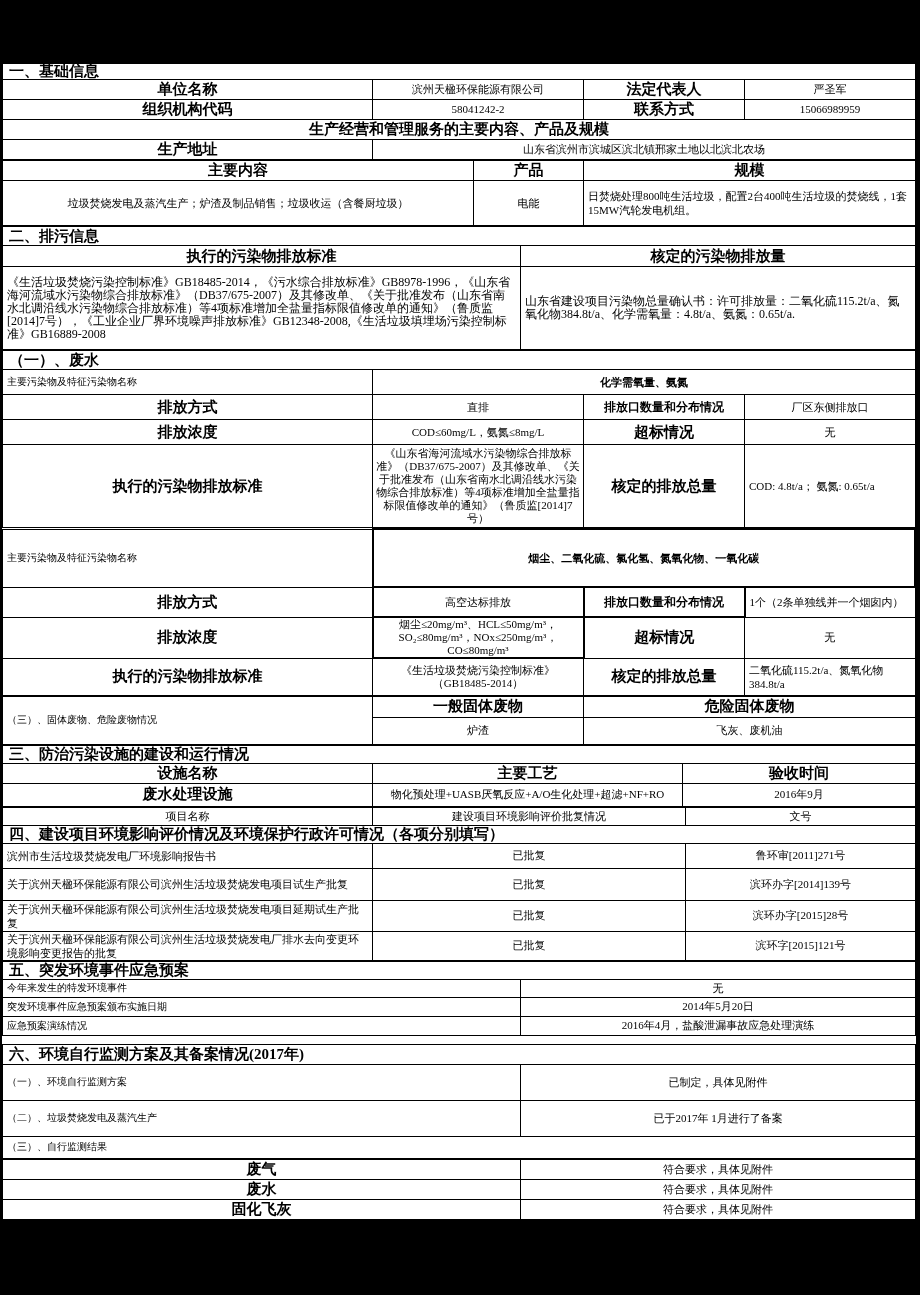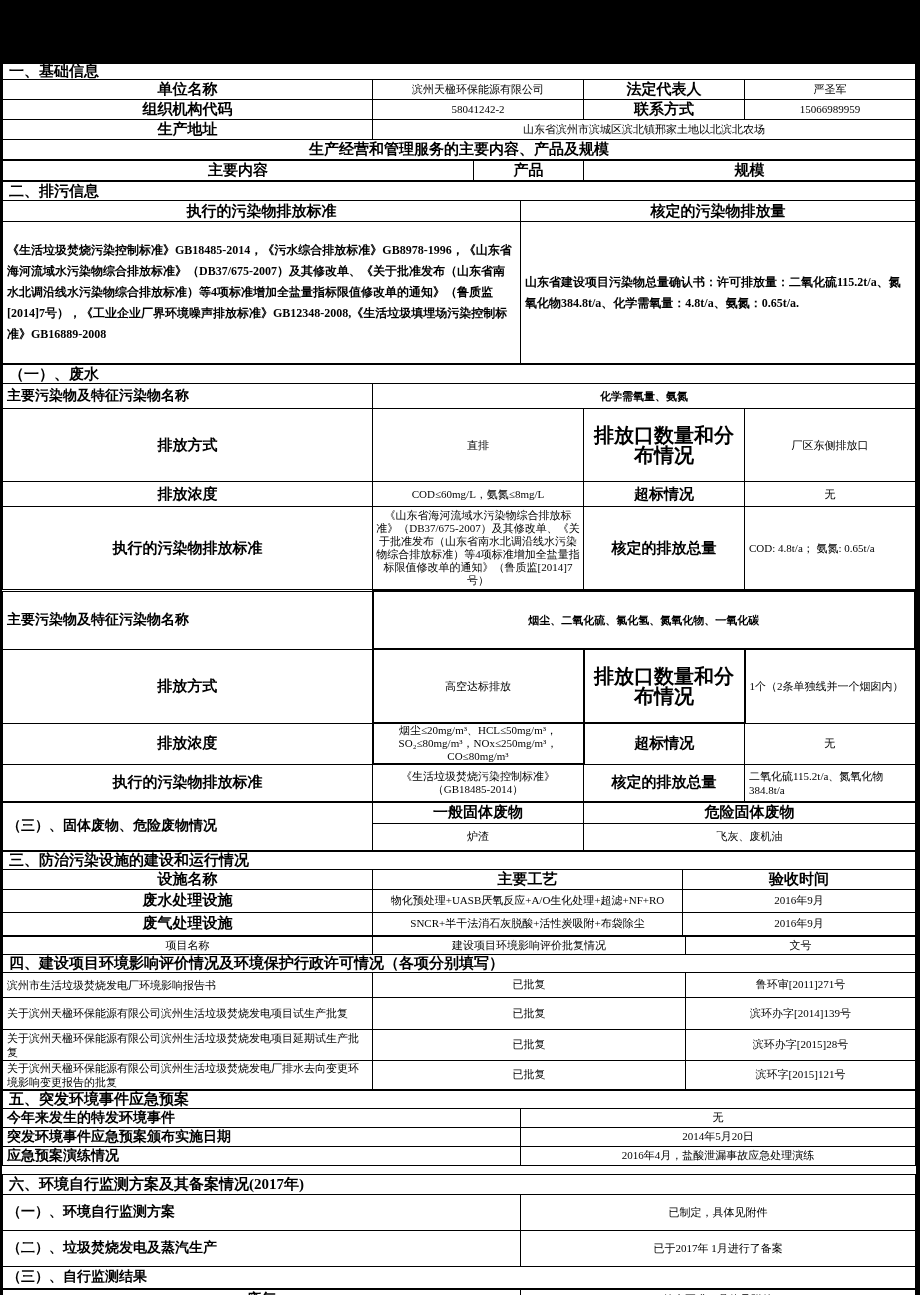--- a/index.html
+++ b/index.html
@@ -11,28 +11,28 @@
     color:#000;
   }
   .paper{
     position:absolute;left:2px;top:63px;width:914px;
     background:#fff;
   }
   table{border-collapse:collapse;table-layout:fixed;width:914px;background:#fff;}
   td{border:1px solid #000;overflow:hidden;padding:0 3px;vertical-align:middle;}
   .sec{font-weight:bold;font-size:15px;text-align:left;padding-left:6px;line-height:15px;}
   .lbl{font-weight:bold;font-size:15px;text-align:center;}
-  .lbl16{font-weight:bold;font-size:20px;text-align:center;line-height:20px;padding:16px 2px;}
-  .lbl-left{font-weight:bold;font-size:14px;text-align:left;padding-left:4px;}
+  .lbl16{font-weight:bold;font-size:12px;text-align:center;line-height:20px;padding:0 2px;}
+  .lbl-left{font-weight:normal;font-size:10px;text-align:left;padding-left:4px;}
   .hdr{font-weight:bold;font-size:15px;text-align:center;}
   .shdr{font-size:11px;text-align:center;}
   .val{font-size:11px;text-align:center;line-height:13px;}
   .valb{font-size:11px;font-weight:bold;text-align:center;line-height:13px;}
   .vall{font-size:11px;text-align:left;line-height:14px;padding:0 4px;}
-  .val12l{font-size:12px;text-align:left;line-height:21px;padding:18px 4px;font-weight:bold;}
+  .val12l{font-size:12px;text-align:left;line-height:13px;padding:5px 4px;}
   .b2{border-width:2px;}
   .gap{height:8px;background:#fff;}
 </style>
 </head>
 <body>
 
 <div class="paper">
 
   <table>
     <colgroup>
@@ -51,40 +51,45 @@
       <td class="lbl">法定代表人</td>
       <td class="val">严圣军</td>
     </tr>
     <tr style="height:19px">
       <td class="lbl">组织机构代码</td>
       <td class="val">58041242-2</td>
       <td class="lbl">联系方式</td>
       <td class="val">15066989959</td>
     </tr>
     <tr style="height:19px">
+          <td colspan="4" class="hdr">生产经营和管理服务的主要内容、产品及规模</td>
+        </tr>
+    <tr style="height:19px">
       <td class="lbl">生产地址</td>
       <td colspan="3" class="val">山东省滨州市滨城区滨北镇邢家土地以北滨北农场</td>
     </tr>
-    <tr style="height:19px">
-          <td colspan="4" class="hdr">生产经营和管理服务的主要内容、产品及规模</td>
-        </tr>
   </tbody>
     </table>
 
   <table>
     <colgroup>
         <col style="width:471px">
         <col style="width:110px">
         <col>
       </colgroup>
     <tbody>
         <tr style="height:19px">
       <td class="lbl">主要内容</td>
       <td class="lbl">产品</td>
       <td class="lbl">规模</td>
+    </tr>
+    <tr style="height:45px">
+      <td class="val">垃圾焚烧发电及蒸汽生产；炉渣及制品销售；垃圾收运（含餐厨垃圾）</td>
+      <td class="val">电能</td>
+      <td class="vall">日焚烧处理800吨生活垃圾，配置2台400吨生活垃圾的焚烧线，1套15MW汽轮发电机组。</td>
     </tr>
   </tbody>
     </table>
 
   <table>
     <colgroup>
         <col style="width:518px">
         <col>
       </colgroup>
     <tbody>
@@ -203,25 +208,20 @@
     <tr style="height:18px">
       <td class="lbl">设施名称</td>
       <td class="lbl">主要工艺</td>
       <td class="lbl">验收时间</td>
     </tr>
     <tr style="height:23px">
       <td class="lbl">废水处理设施</td>
       <td class="val">物化预处理+UASB厌氧反应+A/O生化处理+超滤+NF+RO</td>
       <td class="val">2016年9月</td>
     </tr>
-    <tr style="height:23px">
-      <td class="lbl">废气处理设施</td>
-      <td class="val">SNCR+半干法消石灰脱酸+活性炭吸附+布袋除尘</td>
-      <td class="val">2016年9月</td>
-    </tr>
   </tbody>
     </table>
 
   <table>
     <colgroup>
         <col style="width:370px">
         <col style="width:313px">
         <col>
       </colgroup>
     <tbody>

